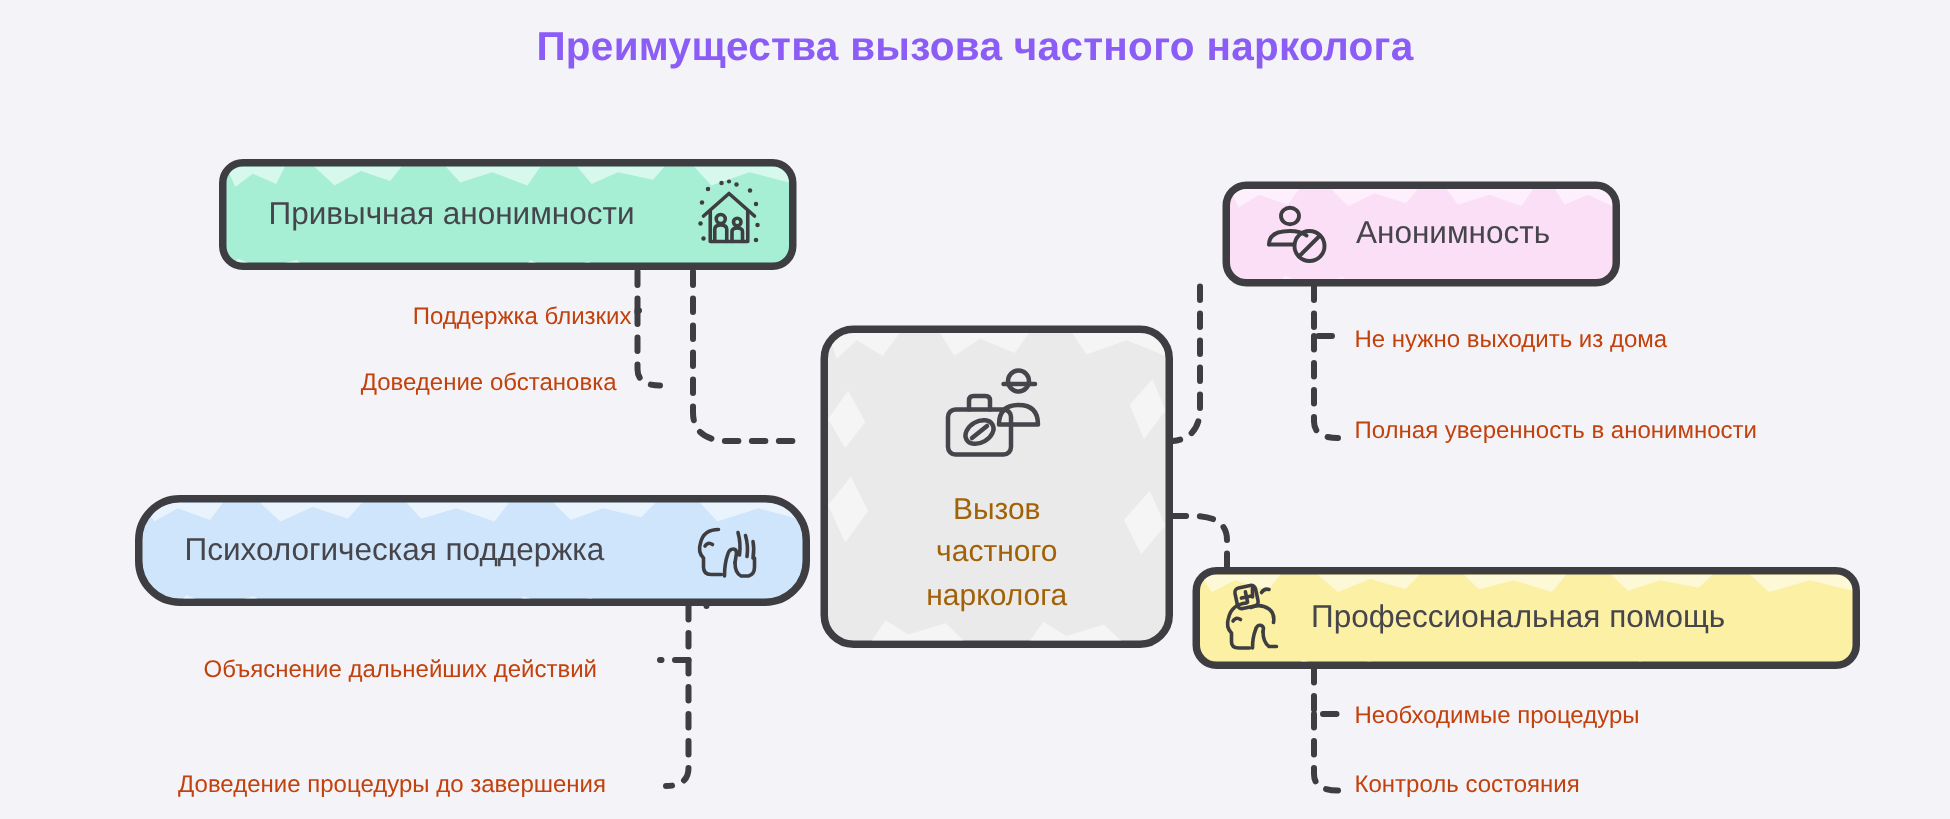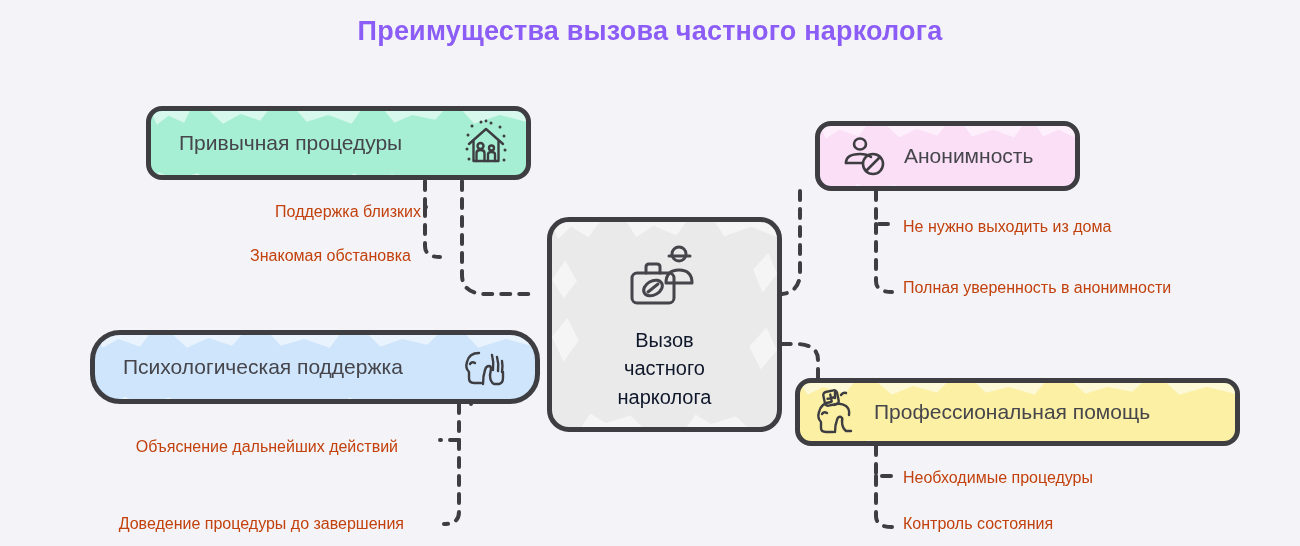--- a/index.html
+++ b/index.html
@@ -107,21 +107,21 @@
     border-radius: 22px;
     flex-direction: column;
     justify-content: center;
     padding: 8px 0 4px;
   }
   #node-center .center-icon { margin-bottom: 12px; }
   #node-center .center-text {
     position: relative;
     z-index: 2;
     font-size: 20px;
-    color: #0f172a;
+    color: #a16207;
     line-height: 1.42;
     text-align: center;
   }
 
   
   .leaf {
     position: absolute;
     font-size: 16px;
     color: #c2410c;
     white-space: nowrap;
@@ -176,21 +176,21 @@
       <g fill="#ffffff" opacity="0.55">
         <polygon points="0,0 40,0 34,12 18,5 6,14"></polygon>
         <polygon points="60,0 120,0 112,10 92,3 74,13"></polygon>
         <polygon points="150,0 215,0 206,13 182,4 160,11"></polygon>
         <polygon points="240,0 300,0 292,9 268,4 250,12"></polygon>
         <polygon points="320,0 385,0 385,11 358,4 332,13"></polygon>
         <polygon points="0,74 60,74 48,64 24,70 8,63"></polygon>
         <polygon points="200,74 260,74 248,65 224,71 208,64"></polygon>
       </g>
     </svg>
-    <span class="node-label">Привычная процедуры</span>
+    <span class="node-label">Привычная анонимности</span>
     <svg class="node-icon" width="52" height="52" viewBox="0 0 52 52">
       <g fill="none" stroke="#3e3e42" stroke-width="2.4" stroke-linecap="round" stroke-linejoin="round">
         <path d="M9 27 L26 12 L43 27"></path>
         <path d="M13.5 24 L13.5 44 L38.5 44 L38.5 24"></path>
         <circle cx="20.5" cy="29" r="3"></circle>
         <path d="M16.5 44 L16.5 36 Q16.5 33 20.5 33 Q24.5 33 24.5 36 L24.5 44"></path>
         <circle cx="31.5" cy="31" r="2.5"></circle>
         <path d="M28 44 L28 37.5 Q28 35 31.5 35 Q35 35 35 37.5 L35 44"></path>
       </g>
       <g fill="#3e3e42">
@@ -311,21 +311,21 @@
       </g>
     </svg>
     <div class="center-text">
       <div>Вызов</div>
       <div>частного</div>
       <div>нарколога</div>
     </div>
   </div>
 
   <div class="leaf right" id="leaf-g1">Поддержка близких</div>
-  <div class="leaf right" id="leaf-g2">Знакомая обстановка</div>
+  <div class="leaf right" id="leaf-g2">Доведение обстановка</div>
 
   <div class="leaf right" id="leaf-b1">Объяснение дальнейших действий</div>
   <div class="leaf right" id="leaf-b2">Доведение процедуры до завершения</div>
 
   <div class="leaf left" id="leaf-p1">Не нужно выходить из дома</div>
   <div class="leaf left" id="leaf-p2">Полная уверенность в анонимности</div>
 
   <div class="leaf left" id="leaf-y1">Необходимые процедуры</div>
   <div class="leaf left" id="leaf-y2">Контроль состояния</div>
 

